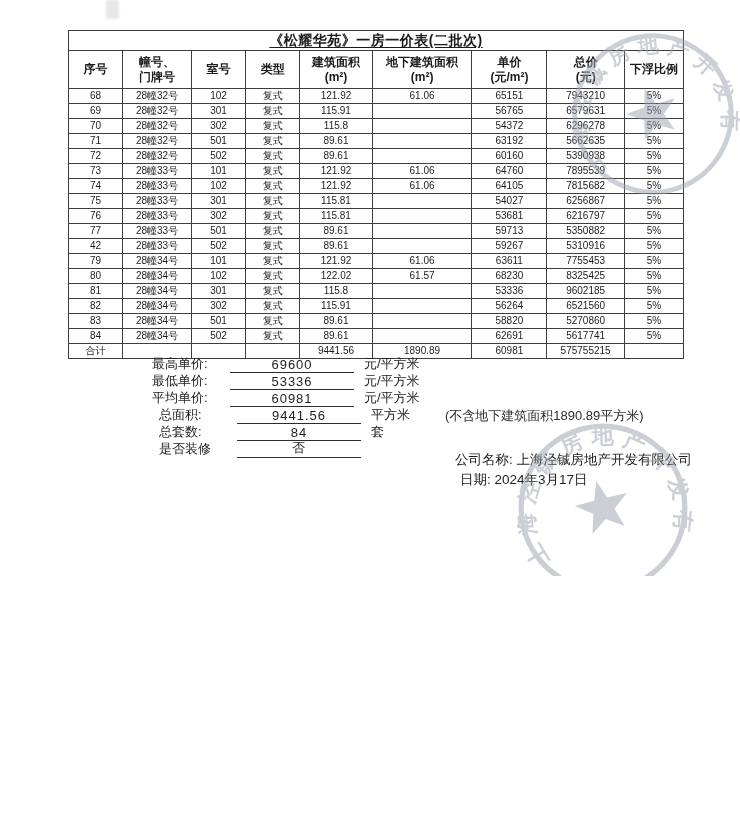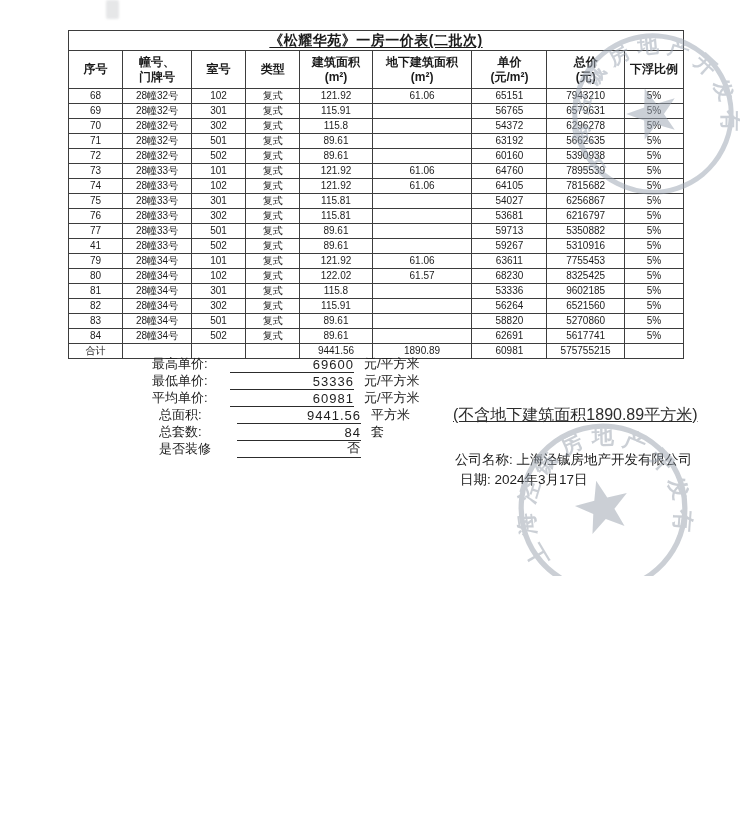--- a/index.html
+++ b/index.html
@@ -15,23 +15,23 @@
   .price .title-cell{height:19px;font-size:14px;font-weight:bold;letter-spacing:.5px;}
   .price .title-cell span{text-decoration:underline;text-underline-offset:2px;}
   .price thead th{font-size:12px;font-weight:600;white-space:pre-line;height:37px;line-height:1.25;}
   .price tbody tr:last-child td{font-weight:500;}
 
   
   .summary{position:absolute;left:112px;top:356px;font-size:13px;color:#1d1d1d;}
   .sum-row{display:flex;align-items:flex-end;height:17px;white-space:nowrap;}
   .summary .sum-row:nth-child(n+4){margin-left:7px;}
   .sum-label{display:inline-block;min-width:78px;margin-left:40px;}
-  .sum-value{display:inline-block;width:124px;text-align:right;border-bottom:1.2px solid #2c2c2c;margin-right:10px;letter-spacing:1px;}
+  .sum-value{display:inline-block;width:124px;text-align:center;border-bottom:1.2px solid #2c2c2c;margin-right:10px;letter-spacing:1px;}
   .sum-unit{display:inline-block;min-width:68px;}
-  .sum-note{font-size:16px;color:#2c2c2c;margin-left:14px;align-self:center;text-decoration:underline;}
+  .sum-note{font-size:13px;color:#2c2c2c;margin-left:6px;align-self:center;}
 
   
   .footer{position:absolute;left:455px;top:451px;font-size:13.5px;color:#1d1d1d;}
   .footer .company-line{white-space:nowrap;}
   .footer .date-line{margin-left:5px;margin-top:2px;white-space:nowrap;}
 
   
   .stamp{position:absolute;pointer-events:none;}
   .stamp text{font-family:"Liberation Sans","DejaVu Sans",sans-serif;font-weight:bold;}
   .stamp-top{left:569px;top:30px;width:168px;height:168px;color:#99a3b1;opacity:.50;transform:rotate(-18deg);}
@@ -186,21 +186,21 @@
           <td>28幢33号</td>
           <td>501</td>
           <td>复式</td>
           <td>89.61</td>
           <td></td>
           <td>59713</td>
           <td>5350882</td>
           <td>5%</td>
         </tr>
         <tr>
-          <td>41</td>
+          <td>42</td>
           <td>28幢33号</td>
           <td>502</td>
           <td>复式</td>
           <td>89.61</td>
           <td></td>
           <td>59267</td>
           <td>5310916</td>
           <td>5%</td>
         </tr>
         <tr>

